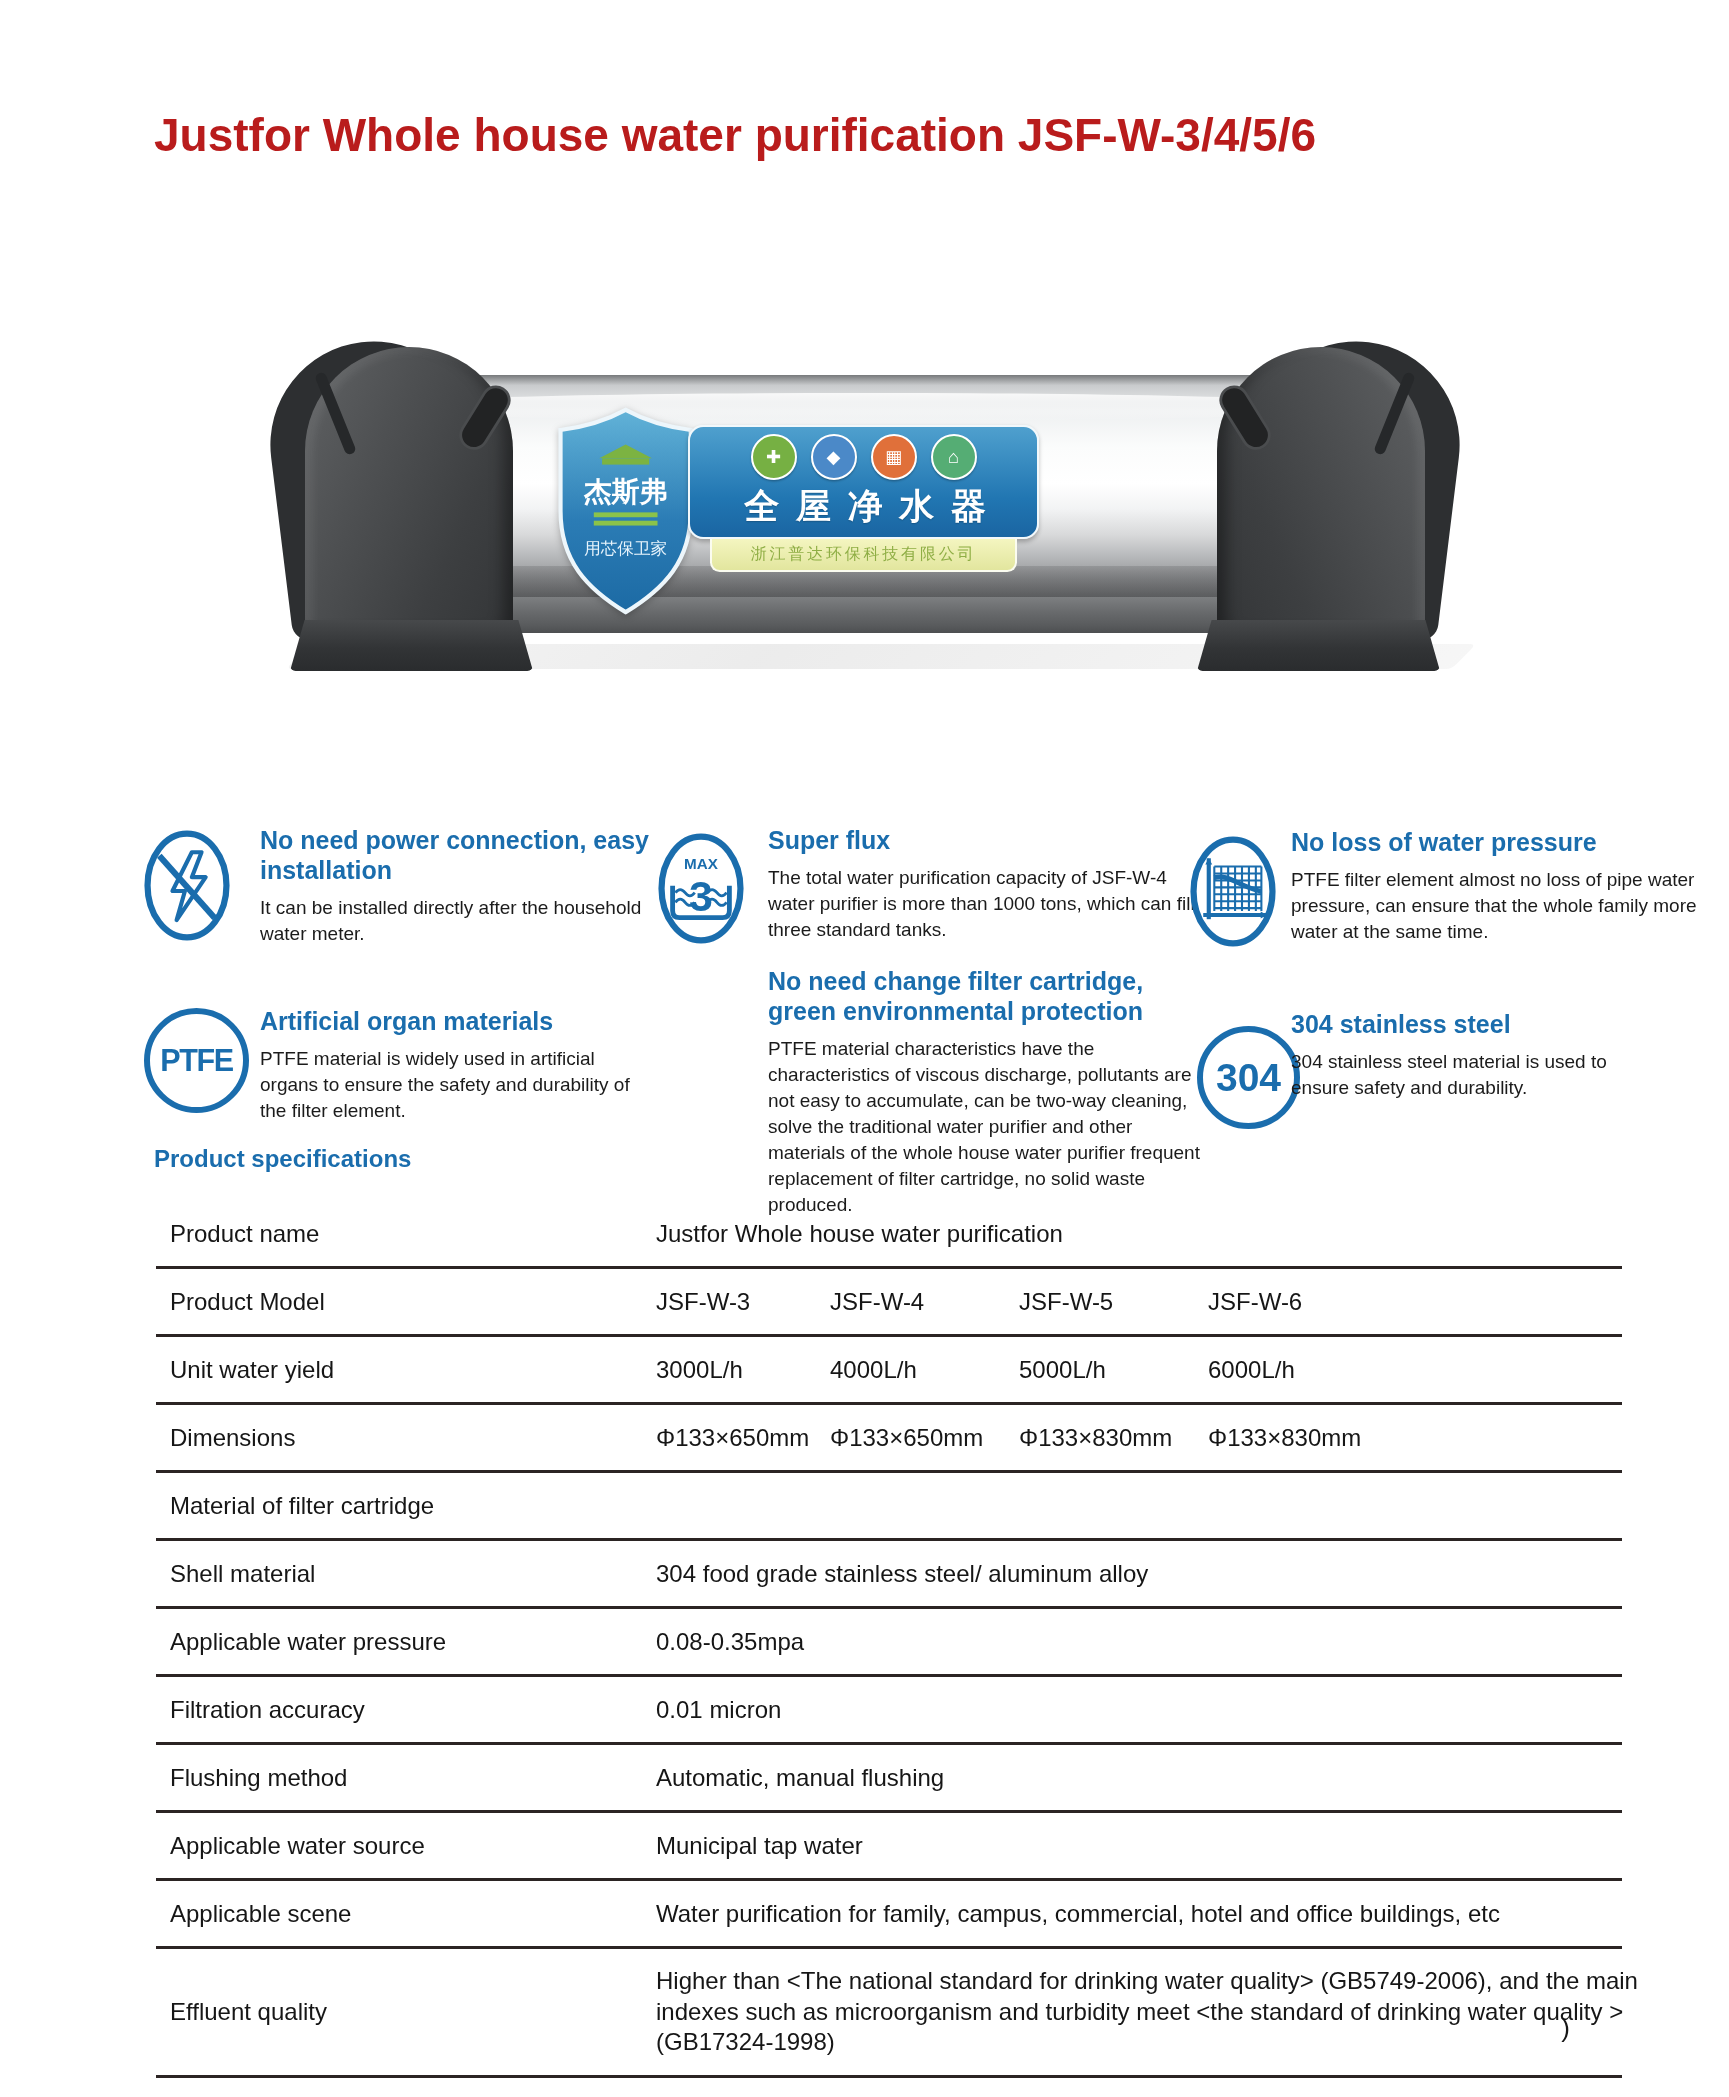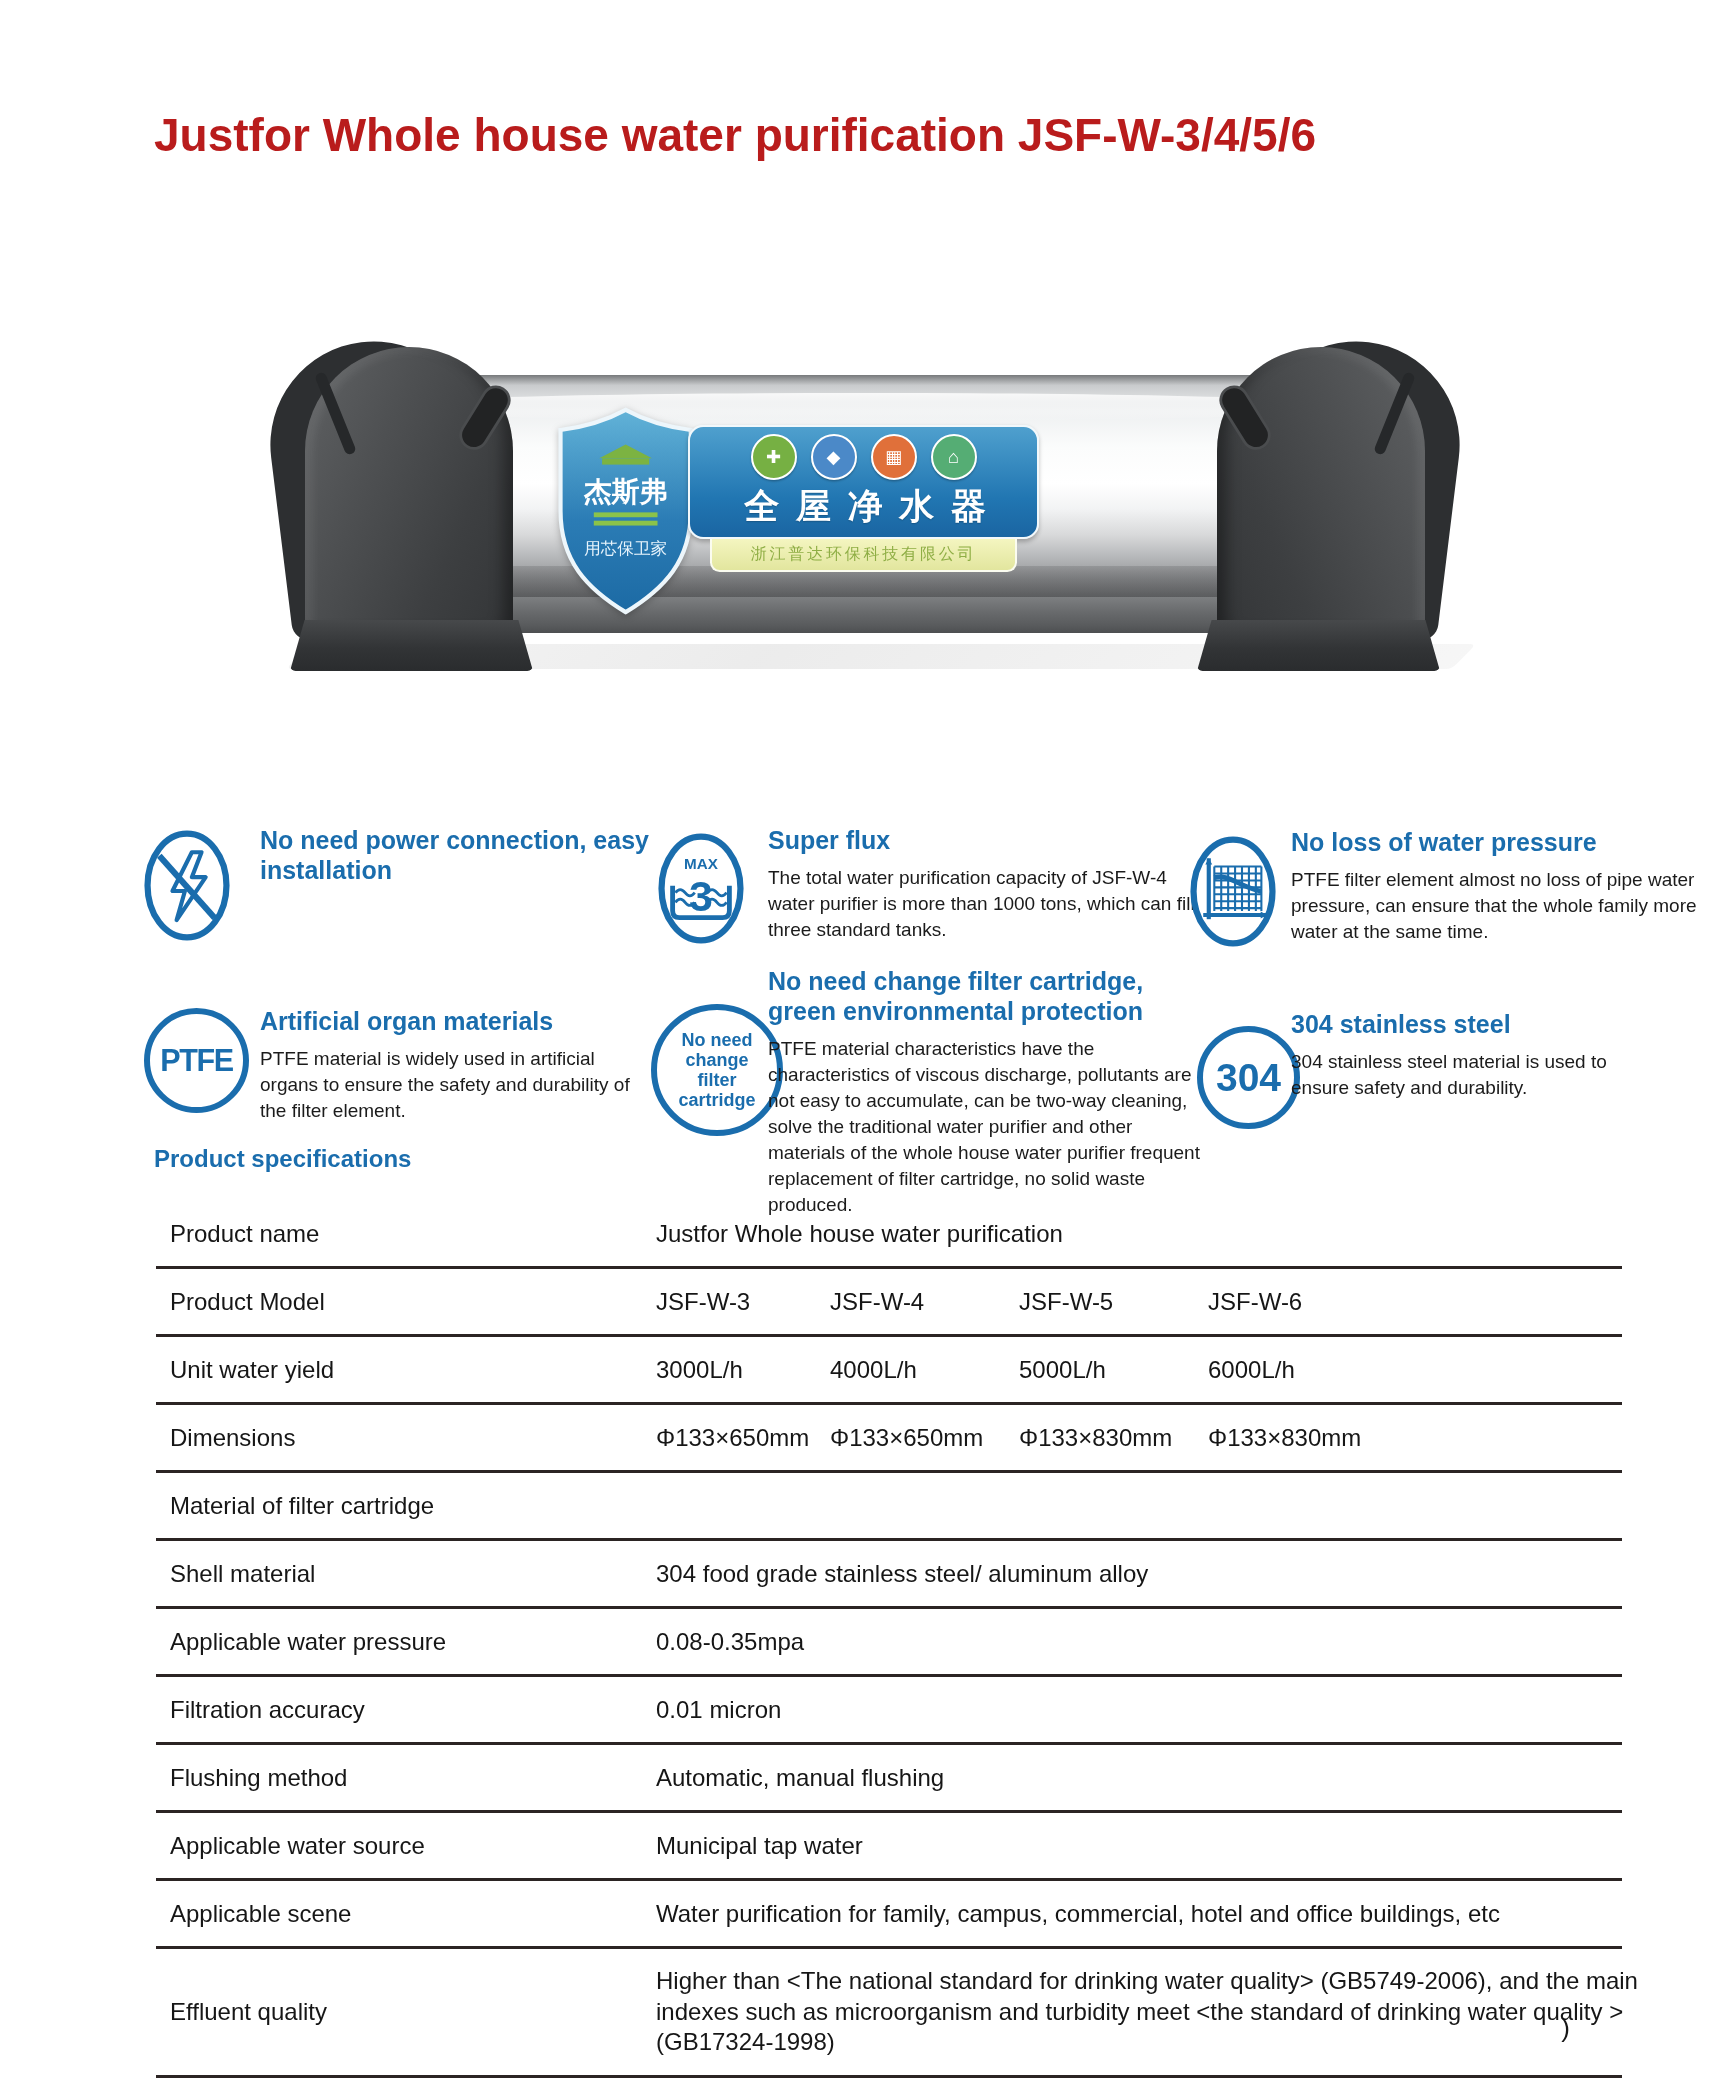--- a/index.html
+++ b/index.html
@@ -144,20 +144,21 @@
     </div>
   </div>
 
   <svg id="f1i" class="f-icon" viewBox="0 0 130 168">
     <ellipse cx="65" cy="84" rx="57" ry="75" fill="none" stroke="#1a6dad" stroke-width="9"></ellipse>
     <path d="M72 36 L44 92 H62 L50 134 L92 72 H72 L86 36 Z" fill="none" stroke="#1a6dad" stroke-width="6" stroke-linejoin="round"></path>
     <line x1="25" y1="41" x2="105" y2="131" stroke="#1a6dad" stroke-width="9"></line>
   </svg>
   <div id="f1t" class="f-text">
     <div class="f-title">No need power connection, easy installation</div>
+    <div class="f-body">It can be installed directly after the household water meter.</div>
   </div>
 
   <svg id="f2i" class="f-icon" viewBox="0 0 130 168">
     <ellipse cx="65" cy="84" rx="57" ry="75" fill="none" stroke="#1a6dad" stroke-width="9"></ellipse>
     <text x="65" y="56" text-anchor="middle" font-size="22" font-weight="bold" fill="#1a6dad">MAX</text>
     <text x="65" y="116" text-anchor="middle" font-size="62" font-weight="bold" fill="#1a6dad">3</text>
     <path d="M24 80 v36 q0 10 10 10 h62 q10 0 10 -10 v-36" fill="none" stroke="#1a6dad" stroke-width="7"></path>
     <path d="M28 90 q7 -9 14 0 t14 0 M74 90 q7 -9 14 0 t14 0 M28 104 q7 -9 14 0 t14 0 M74 104 q7 -9 14 0 t14 0" fill="none" stroke="#1a6dad" stroke-width="4"></path>
   </svg>
   <div id="f2t" class="f-text">
@@ -178,28 +179,20 @@
     <div class="f-title">No loss of water pressure</div>
     <div class="f-body">PTFE filter element almost no loss of pipe water pressure, can ensure that the whole family more water at the same time.</div>
   </div>
 
   <div id="f4i" class="f-icon icon-circle">PTFE</div>
   <div id="f4t" class="f-text">
     <div class="f-title">Artificial organ materials</div>
     <div class="f-body">PTFE material is widely used in artificial organs to ensure the safety and durability of the filter element.</div>
   </div>
 
-  <div id="f5i" class="f-icon icon-circle">
-    <div class="icon-lines">
-      <div>No need</div>
-      <div>change</div>
-      <div>filter</div>
-      <div>cartridge</div>
-    </div>
-  </div>
   <div id="f5t" class="f-text">
     <div class="f-title">No need change filter cartridge, green environmental protection</div>
     <div class="f-body">PTFE material characteristics have the characteristics of viscous discharge, pollutants are not easy to accumulate, can be two-way cleaning, solve the traditional water purifier and other materials of the whole house water purifier frequent replacement of filter cartridge, no solid waste produced.</div>
   </div>
 
   <div id="f6i" class="f-icon icon-circle">304</div>
   <div id="f6t" class="f-text">
     <div class="f-title">304 stainless steel</div>
     <div class="f-body">304 stainless steel material is used to ensure safety and durability.</div>
   </div>

